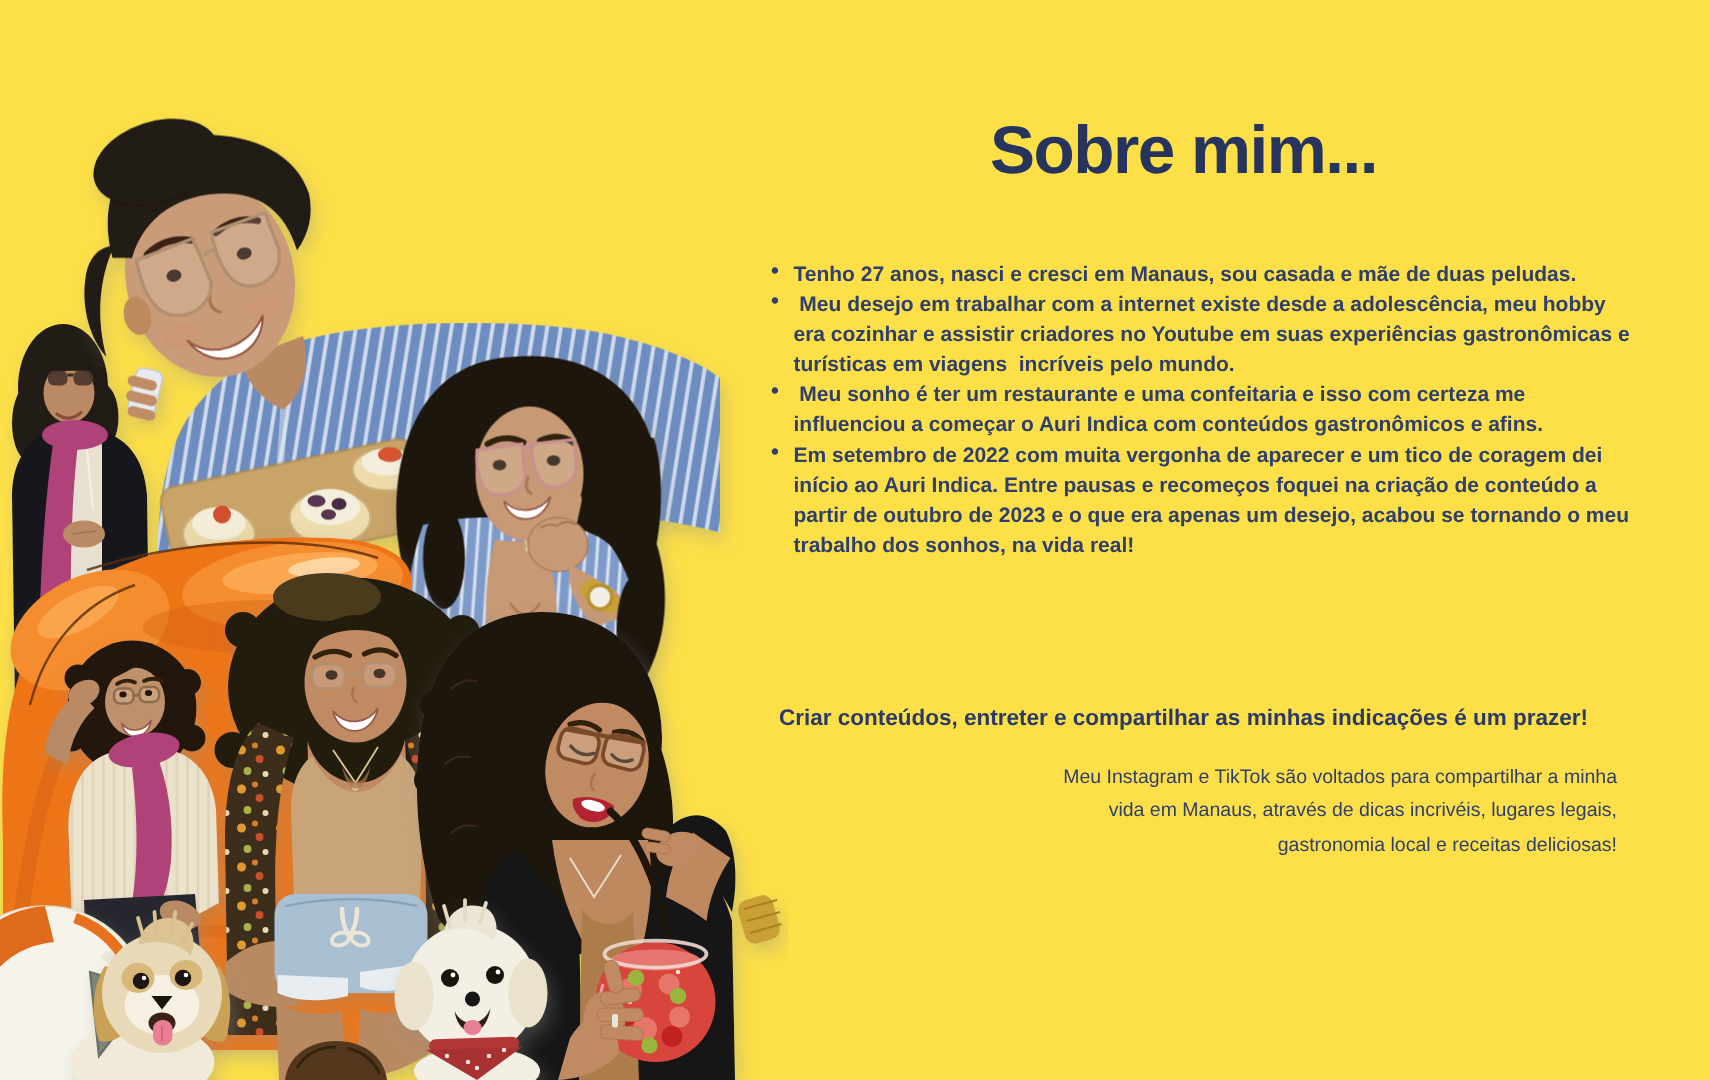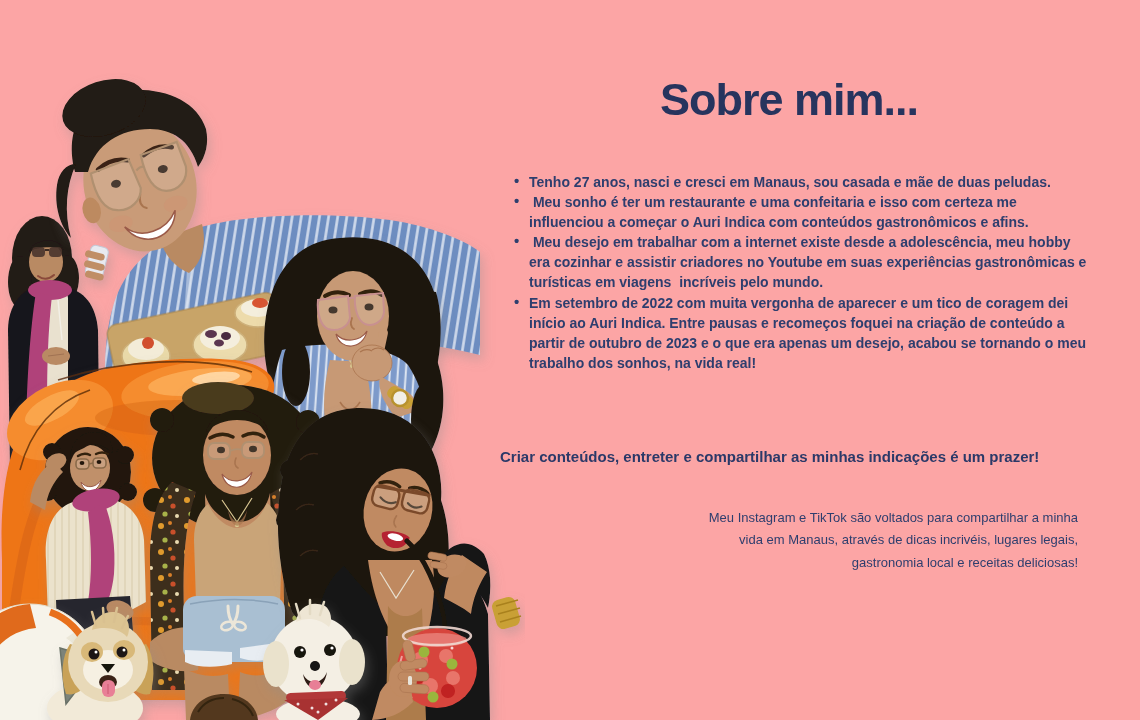--- a/index.html
+++ b/index.html
@@ -1,28 +1,28 @@
 <!DOCTYPE html>
 <html lang="pt-br"><head>
 <meta charset="utf-8">
 <style>
   html,body{margin:0;padding:0;background:#ffffff;}
   body{width:1140px;height:720px;overflow:hidden;font-family:"Liberation Sans",sans-serif;}
-  .stage{position:relative;width:1140px;height:720px;background:#fca5a5;}
+  .stage{position:relative;width:1140px;height:720px;background:#fde047;}
   .collage{position:absolute;left:0;top:0;width:525px;height:720px;}
   .collage svg{display:block;width:525px;height:720px;}
   .content{position:absolute;left:500px;top:0;width:578px;height:720px;color:#2e3e6e;z-index:2;}
   .title{position:absolute;top:74px;left:0;width:100%;margin:0;text-align:center;
          font-size:45px;font-weight:800;color:#27345e;letter-spacing:-1px;}
   .bullets{position:absolute;top:160px;left:0;width:100%;margin:12px;padding:0;list-style:none;
            font-size:14px;line-height:20.1px;font-weight:600;}
   .bullets li{position:relative;padding-left:17px;}
   .bullets li::before{content:"\2022";position:absolute;left:2px;top:-1px;font-size:15px;color:#2e3e6e;}
   .b-text{white-space:pre-wrap;}
-  .tagline{position:absolute;top:448px;left:0;width:100%;margin:0;text-align:left;
+  .tagline{position:absolute;top:470px;left:0;width:100%;margin:0;text-align:center;
            font-size:15px;font-weight:800;color:#2b3968;}
   .outro{position:absolute;top:507px;left:0;width:100%;margin:0;text-align:right;
          font-size:13px;line-height:22.3px;font-weight:400;white-space:pre-line;color:#2e3e6e;}
 </style>
 </head>
 <body>
 
 <div class="stage">
 
   <div class="collage">
@@ -364,23 +364,23 @@
   </div>
 
   <div class="content">
     <h1 class="title">Sobre mim...</h1>
 
     <ul class="bullets">
 
         <li><span class="b-text">Tenho 27 anos, nasci e cresci em Manaus, sou casada e mãe de duas peludas.</span></li>
 
 
+        <li><span class="b-text"> Meu desejo em trabalhar com a internet existe desde a adolescência, meu hobby era cozinhar e assistir criadores no Youtube em suas experiências gastronômicas e turísticas em viagens  incríveis pelo mundo.</span></li>
+
         <li><span class="b-text"> Meu sonho é ter um restaurante e uma confeitaria e isso com certeza me influenciou a começar o Auri Indica com conteúdos gastronômicos e afins.</span></li>
-
-        <li><span class="b-text"> Meu desejo em trabalhar com a internet existe desde a adolescência, meu hobby era cozinhar e assistir criadores no Youtube em suas experiências gastronômicas e turísticas em viagens  incríveis pelo mundo.</span></li>
 
         <li><span class="b-text">Em setembro de 2022 com muita vergonha de aparecer e um tico de coragem dei início ao Auri Indica. Entre pausas e recomeços foquei na criação de conteúdo a partir de outubro de 2023 e o que era apenas um desejo, acabou se tornando o meu trabalho dos sonhos, na vida real!</span></li>
 
       </ul>
 
     <p class="tagline">Criar conteúdos, entreter e compartilhar as minhas indicações é um prazer!</p>
 
     <p class="outro">Meu Instagram e TikTok são voltados para compartilhar a minha
 vida em Manaus, através de dicas incrivéis, lugares legais,
 gastronomia local e receitas deliciosas!</p>

